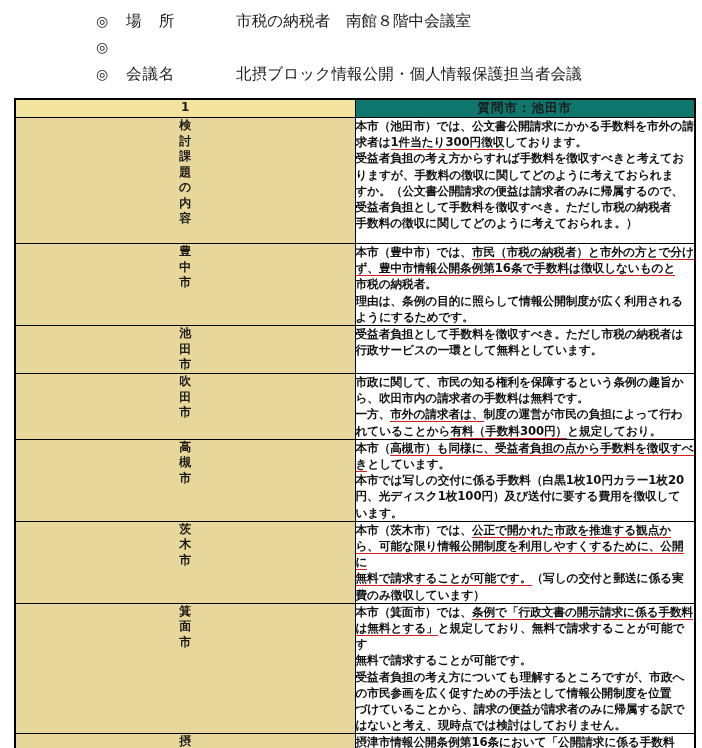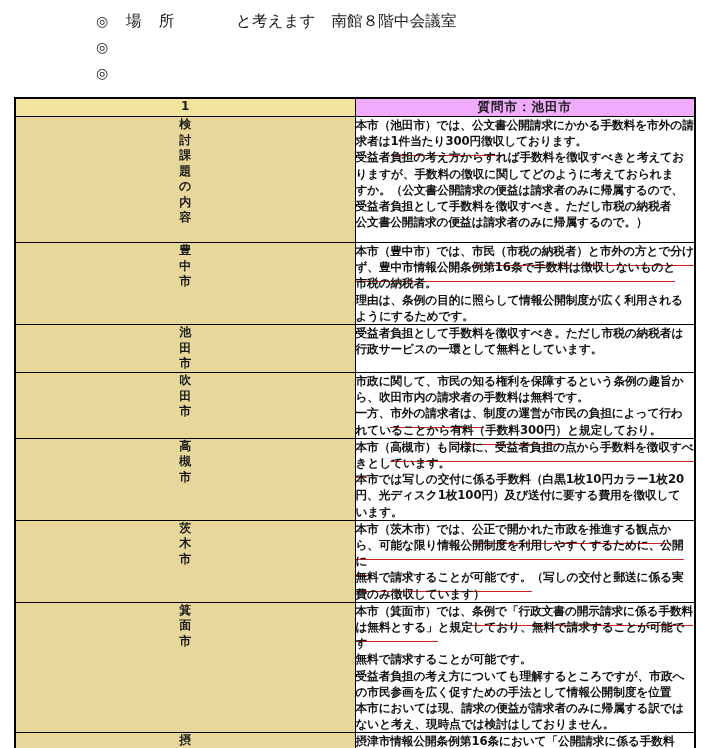--- a/index.html
+++ b/index.html
@@ -81,21 +81,21 @@
   .row-num {
     background: #f2e39f;
     font-weight: bold;
     font-size: 12px;
     text-align: center;
     vertical-align: middle;
     padding: 1px 0;
   }
 
   .header-cell {
-    background: #f0abfc;
+    background: #0f766e;
     text-align: center;
     font-weight: bold;
     font-size: 12.5px;
     padding: 1px 0 2px 0;
     letter-spacing: 0.08em;
   }
 
   .body-cell {
     padding: 2px 3px 2px 4px;
     font-size: 11.7px;
@@ -103,47 +103,49 @@
     letter-spacing: -0.1px;
     font-weight: bold;
     color: #111111;
   }
   .body-cell p {
     margin: 0;
   }
 
   .u-red {
     border-bottom: 1.4px solid #d21f1f;
-    padding-bottom: 7px;
+    padding-bottom: 0px;
   }
 
   
   .h-detail   { height: 125px; }
   .h-toyonaka { height: 60px;  }
   .h-ikeda    { height: 47px;  }
   .h-suita    { height: 57px;  }
   .h-takatsuki{ height: 60px;  }
   .h-ibaraki  { height: 54px;  }
   .h-minoh    { height: 68px;  }
   .h-settsu   { height: 60px;  }
 </style>
 </head>
 <body>
 
 <div class="meta-block">
   <div class="meta-line">
     <span class="meta-marker">◎</span>
     <span class="meta-label">場　所</span>
-    <span class="meta-value">と考えます　南館８階中会議室</span>
+    <span class="meta-value">市税の納税者　南館８階中会議室</span>
   </div>
   <div class="meta-line">
     <span class="meta-marker">◎</span>
   </div>
   <div class="meta-line">
     <span class="meta-marker">◎</span>
+    <span class="meta-label">会議名</span>
+    <span class="meta-value">北摂ブロック情報公開・個人情報保護担当者会議</span>
   </div>
 </div>
 
 <table class="doc-table">
   <tbody>
     <tr>
       <td class="row-num">1</td>
       <td class="header-cell">質問市：池田市</td>
     </tr>
     <tr>
@@ -155,21 +157,21 @@
             <span>題</span>
             <span>の</span>
             <span>内</span>
             <span>容</span>
           </div>
       </td>
       <td class="body-cell h-detail">
           <p><span>本市（池田市）では、公文書公開請求にかかる手数料を市外の請求者は</span><span class="u-red">1件当たり300円徴収</span><span>しております。</span></p>
           <p><span>受益者負担の考え方からすれば手数料を徴収すべきと考えておりますが、手数料の徴収に関してどのように考えておられま</span></p>
           <p><span>すか。（公文書公開請求の便益は請求者のみに帰属するので、受益者負担として手数料を徴収すべき。ただし市税の納税者</span></p>
-          <p><span>公文書公開請求の便益は請求者のみに帰属するので。）</span></p>
+          <p><span>手数料の徴収に関してどのように考えておられま。）</span></p>
         </td>
     </tr>
   <tr>
         <td class="col-label h-toyonaka">
           <div class="vstack">
             <span>豊</span>
             <span>中</span>
             <span>市</span>
           </div>
         </td>
@@ -236,21 +238,21 @@
           <div class="vstack">
             <span>箕</span>
             <span>面</span>
             <span>市</span>
           </div>
         </td>
         <td class="body-cell h-minoh">
           <p><span>本市（箕面市）では、</span><span class="u-red">条例で「行政文書の開示請求に係る手数料は無料とする」</span><span>と規定しており、無料で請求することが可能です</span></p>
           <p><span>無料で請求することが可能です。</span></p>
           <p><span>受益者負担の考え方についても理解するところですが、市政への市民参画を広く促すための手法として情報公開制度を位置</span></p>
-          <p><span>本市においては現、請求の便益が請求者のみに帰属する訳ではないと考え、現時点では検討はしておりません。</span></p>
+          <p><span>づけていることから、請求の便益が請求者のみに帰属する訳ではないと考え、現時点では検討はしておりません。</span></p>
         </td>
       </tr>
       <tr>
         <td class="col-label h-settsu">
           <div class="vstack">
             <span>摂</span>
             <span>津</span>
           </div>
         </td>
         <td class="body-cell h-settsu">

